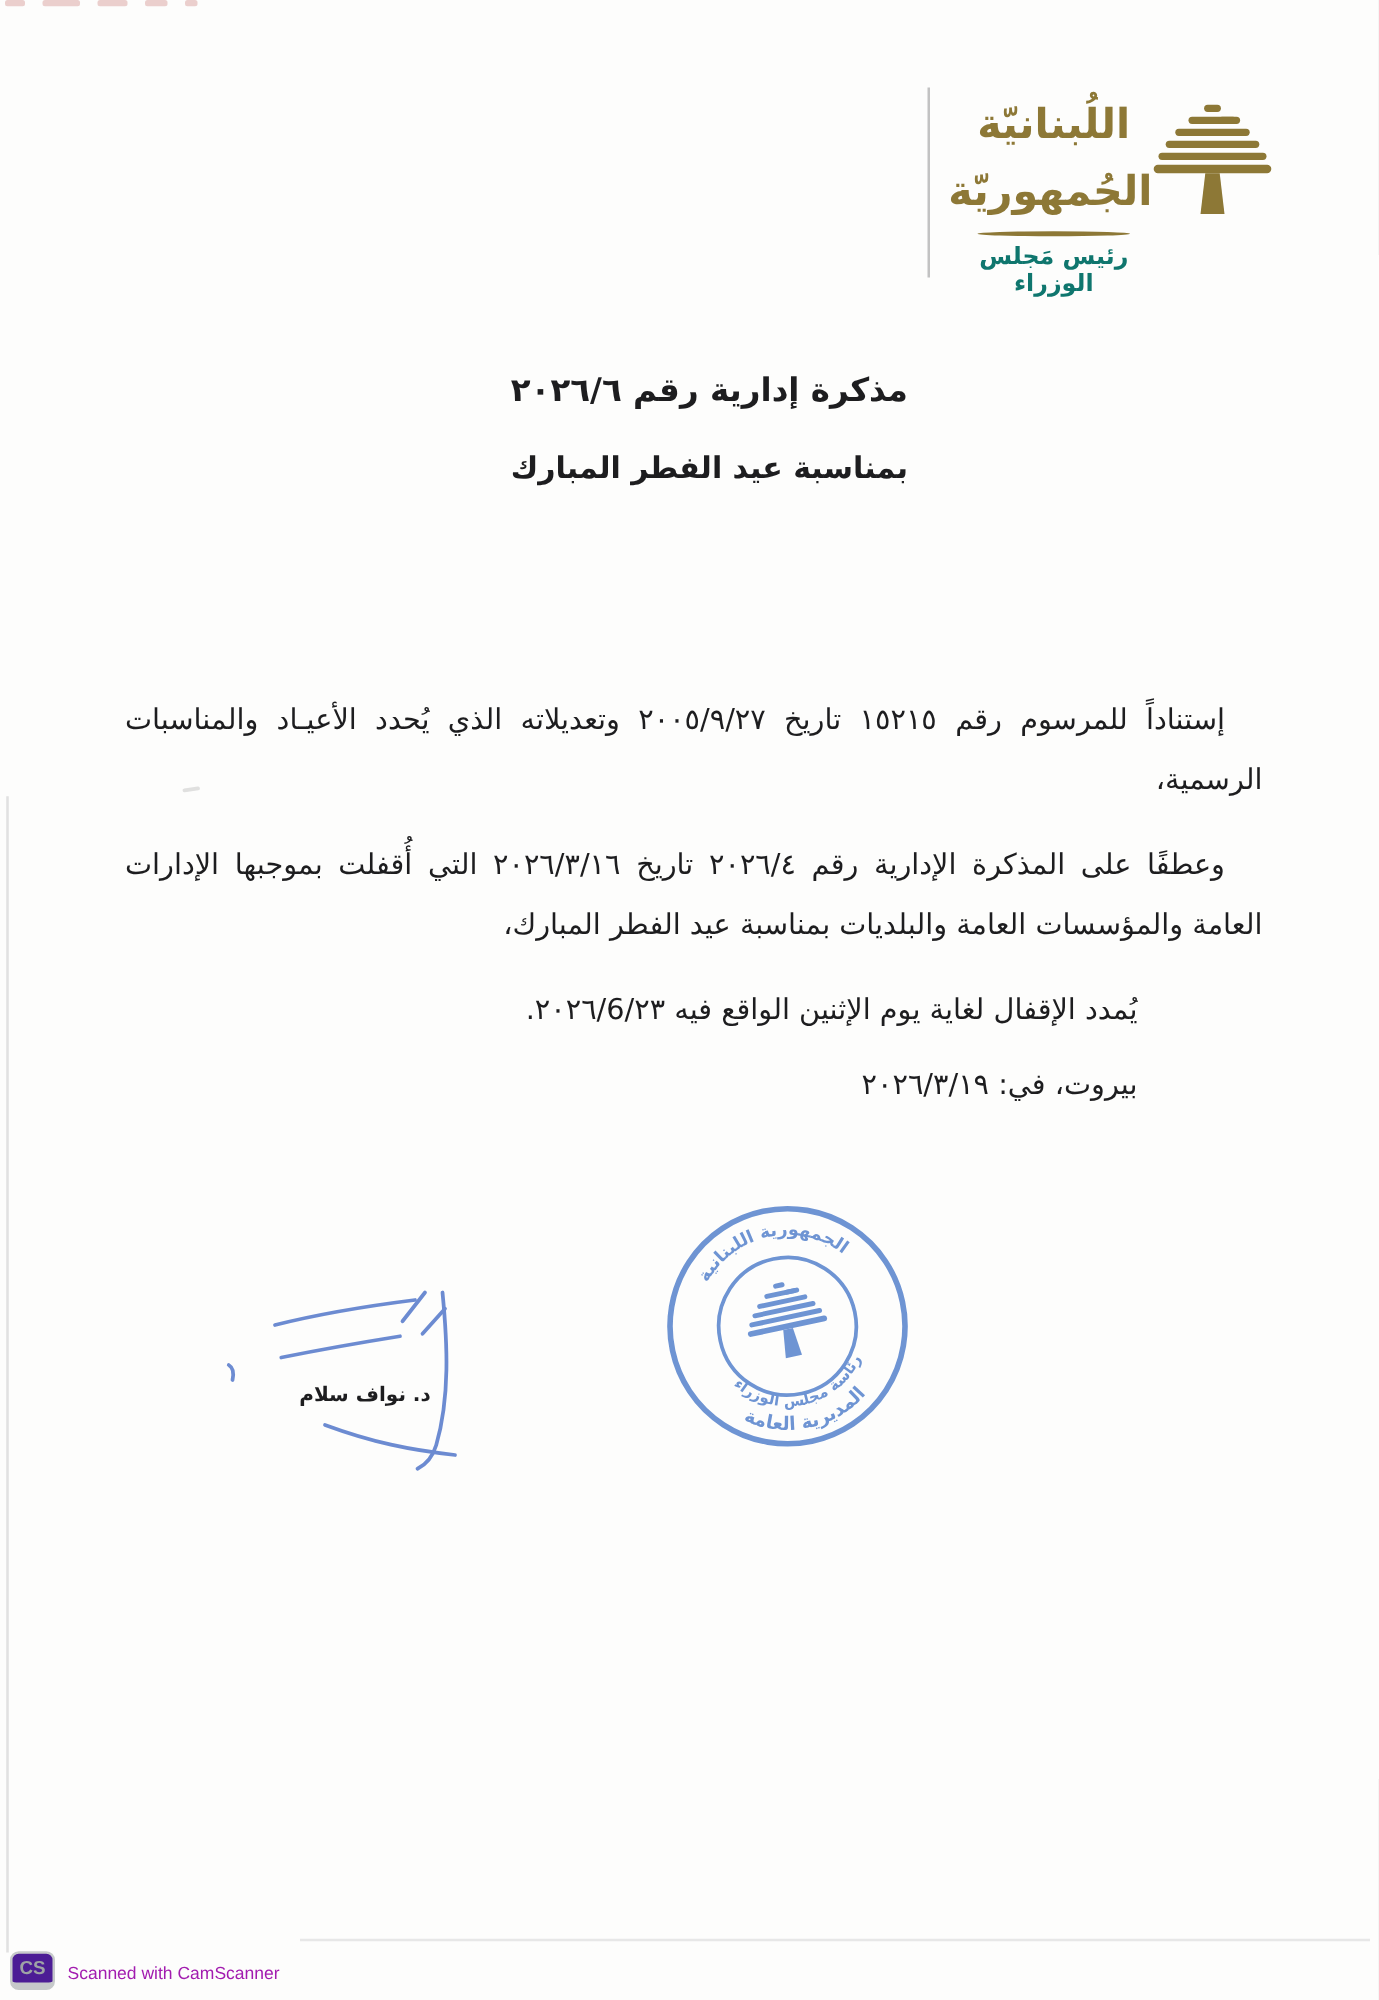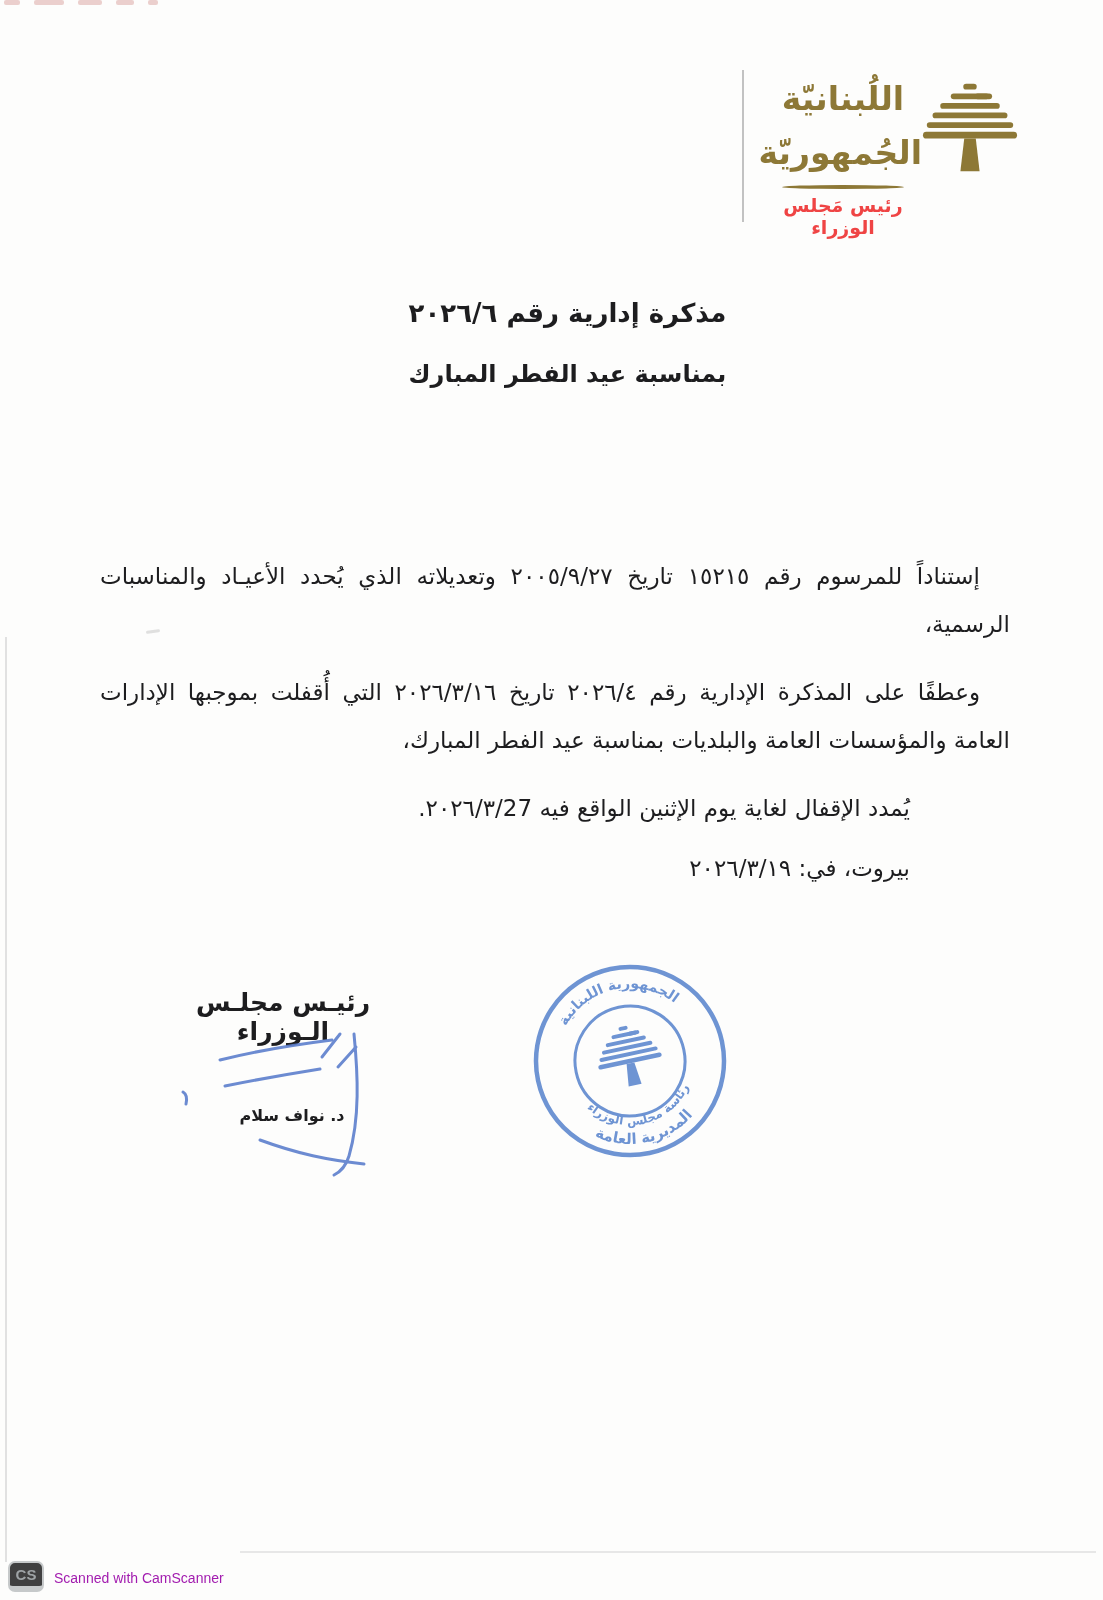--- a/index.html
+++ b/index.html
@@ -22,21 +22,21 @@
     direction:rtl; text-align:center;
     color:#8d7836; font-weight:bold; font-size:33px; line-height:54px;
   }
   .emblem-divider {
     position:absolute; left:40px; top:119px; width:122px; height:4px;
     background:#8d7836; border-radius:50%;
   }
   .emblem-office {
     position:absolute; left:18px; top:128px; width:166px;
     direction:rtl; text-align:center;
-    color:#ef4444; font-size:19px; font-weight:bold;
+    color:#0f766e; font-size:19px; font-weight:bold;
   }
   .emblem-cedar { position:absolute; left:180px; top:16px; width:96px; height:90px; }
 
   
   .heading { position:absolute; top:298px; left:16px; width:1103px; direction:rtl; text-align:center; }
   .memo-title { font-size:26px; font-weight:bold; margin-bottom:32px; }
   .memo-subject1 { font-size:24px; font-weight:bold; margin-bottom:15px; }
   .memo-subject2 { font-size:24px; font-weight:bold; }
 
   
@@ -66,21 +66,21 @@
     transform:rotate(-12deg); opacity:.88;
   }
   .stamp text { font-family:"DejaVu Sans", sans-serif; font-weight:bold; }
 
   
   .cs-badge {
     position:absolute; left:8px; top:1561px; width:36px; height:31px;
     border:2px solid #c6c9ca; border-bottom-width:6px; border-radius:7px;
     display:flex; align-items:center; justify-content:center;
     font-family:"Liberation Sans", sans-serif;
-    font-size:15px; font-weight:bold; color:#9ea3a5; background:#404040;
+    font-size:15px; font-weight:bold; color:#9ea3a5; background:#4c1d95;
   }
   .cs-caption {
     position:absolute; left:54px; top:1570px;
     font-family:"Liberation Sans", sans-serif;
     font-size:14px; color:#a21caf;
   }
 
   
   .artifact { position:absolute; }
   .red-marks { top:0; left:4px; height:6px; width:220px; display:flex; gap:14px; }
@@ -128,25 +128,24 @@
   </div>
 
   <div class="heading">
     <div class="memo-title">مذكرة إدارية رقم ٢٠٢٦/٦</div>
     <div class="memo-subject2">بمناسبة عيد الفطر المبارك</div>
   </div>
 
   <div class="body-text">
     <p>إستناداً للمرسوم رقم ١٥٢١٥ تاريخ ٢٠٠٥/٩/٢٧ وتعديلاته الذي يُحدد الأعيـاد والمناسبات الرسمية،</p>
     <p>وعطفًا على المذكرة الإدارية رقم ٢٠٢٦/٤ تاريخ ٢٠٢٦/٣/١٦ التي أُقفلت بموجبها الإدارات العامة والمؤسسات العامة والبلديات بمناسبة عيد الفطر المبارك،</p>
-    <p class="indent-lg">يُمدد الإقفال لغاية يوم الإثنين الواقع فيه ٢٠٢٦/٣/27.</p>
+    <p class="indent-lg">يُمدد الإقفال لغاية يوم الإثنين الواقع فيه ٢٠٢٦/6/٢٣.</p>
     <div class="date-line">بيروت، في: ٢٠٢٦/٣/١٩</div>
   </div>
 
-  <div class="sig-title">رئيـس مجلـس الـوزراء</div>
   <svg class="sig-ink" viewBox="0 0 215 158">
     <g fill="none" stroke="#5d7fcd" stroke-width="3" stroke-linecap="round" opacity=".9">
       <path d="M186 14 C190 55 192 98 181 136 C178 146 172 152 166 155"></path>
       <path d="M52 40 C92 30 132 24 164 20"></path>
       <path d="M57 66 C97 58 127 53 152 49"></path>
       <path d="M154 37 L172 14"></path>
       <path d="M170 47 L188 27"></path>
       <path d="M15 72 q5 3 3 12"></path>
       <path d="M92 120 C130 134 160 140 196 144"></path>
     </g>

